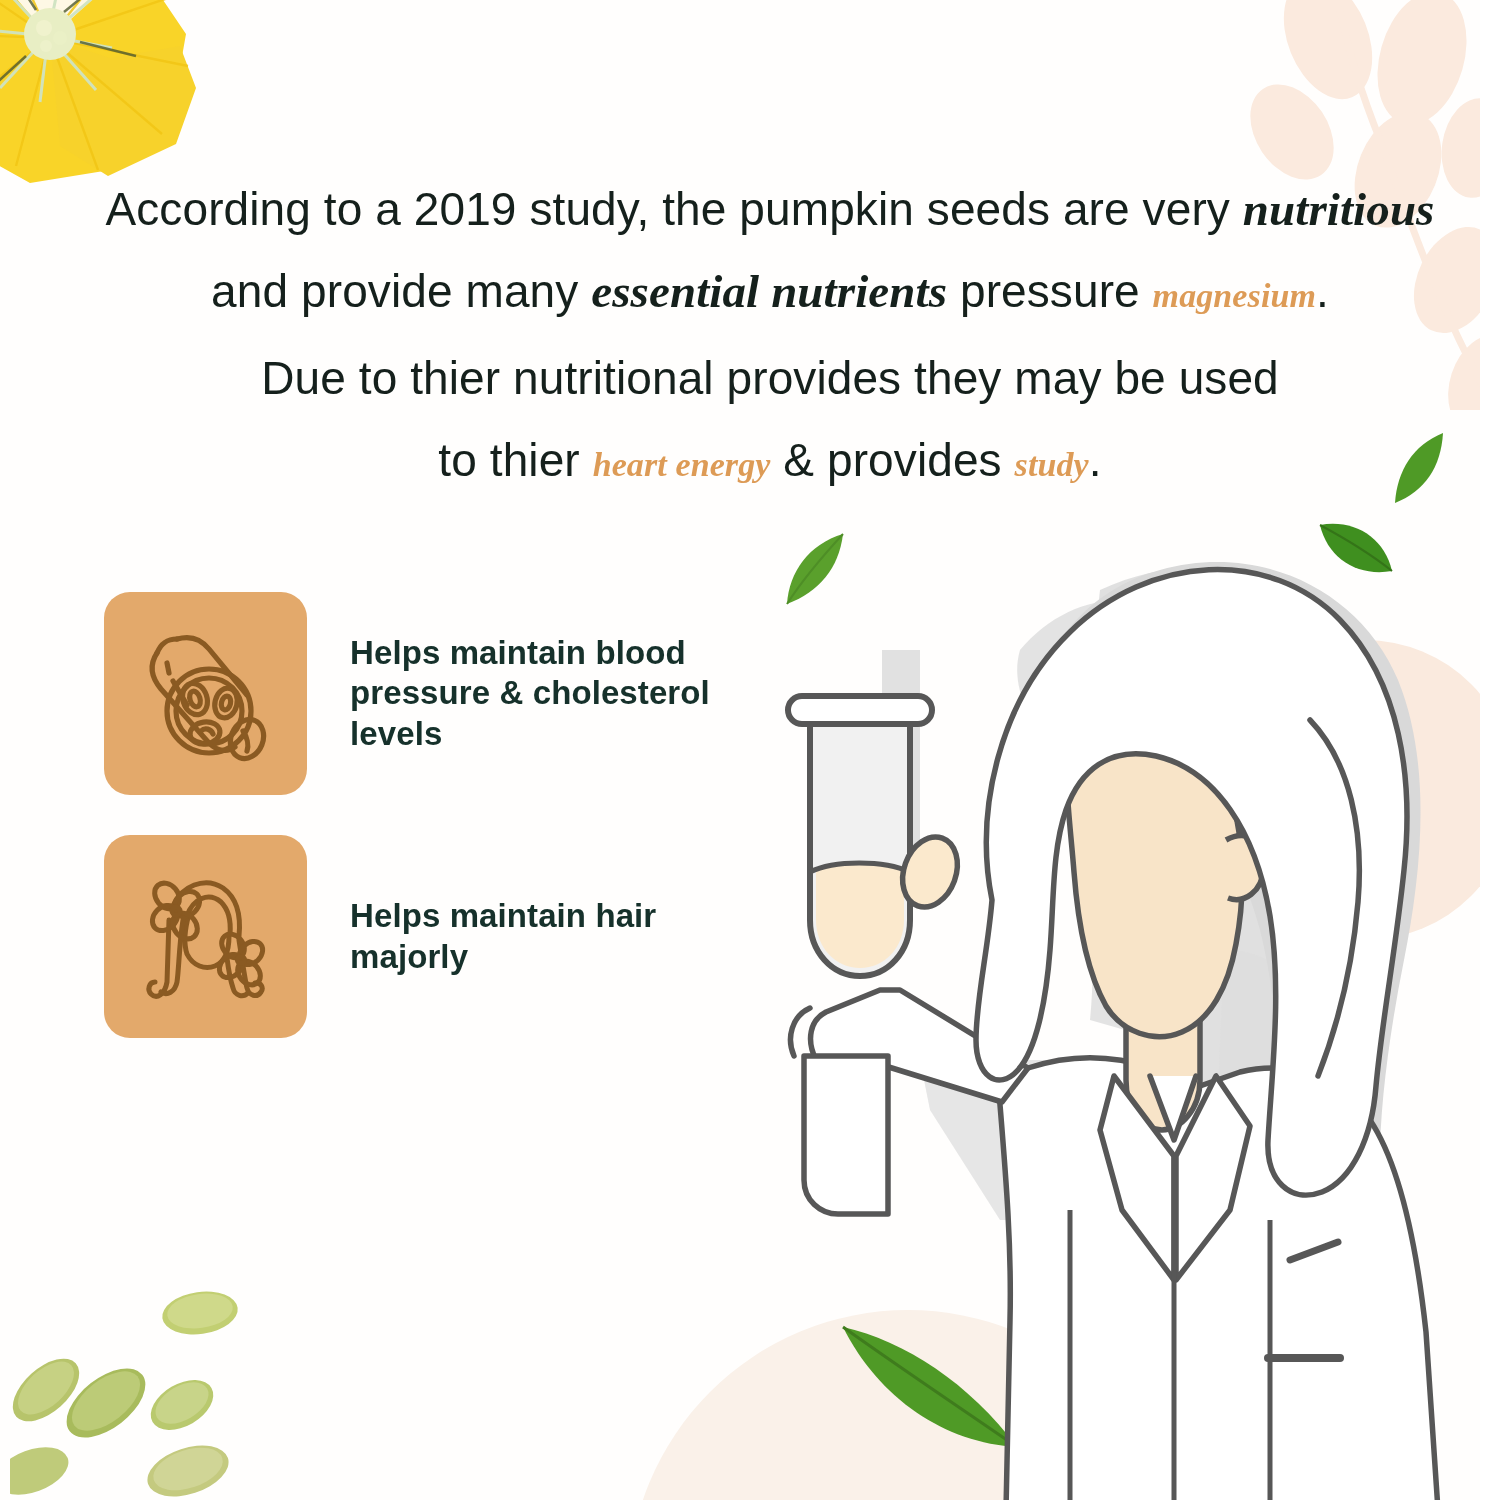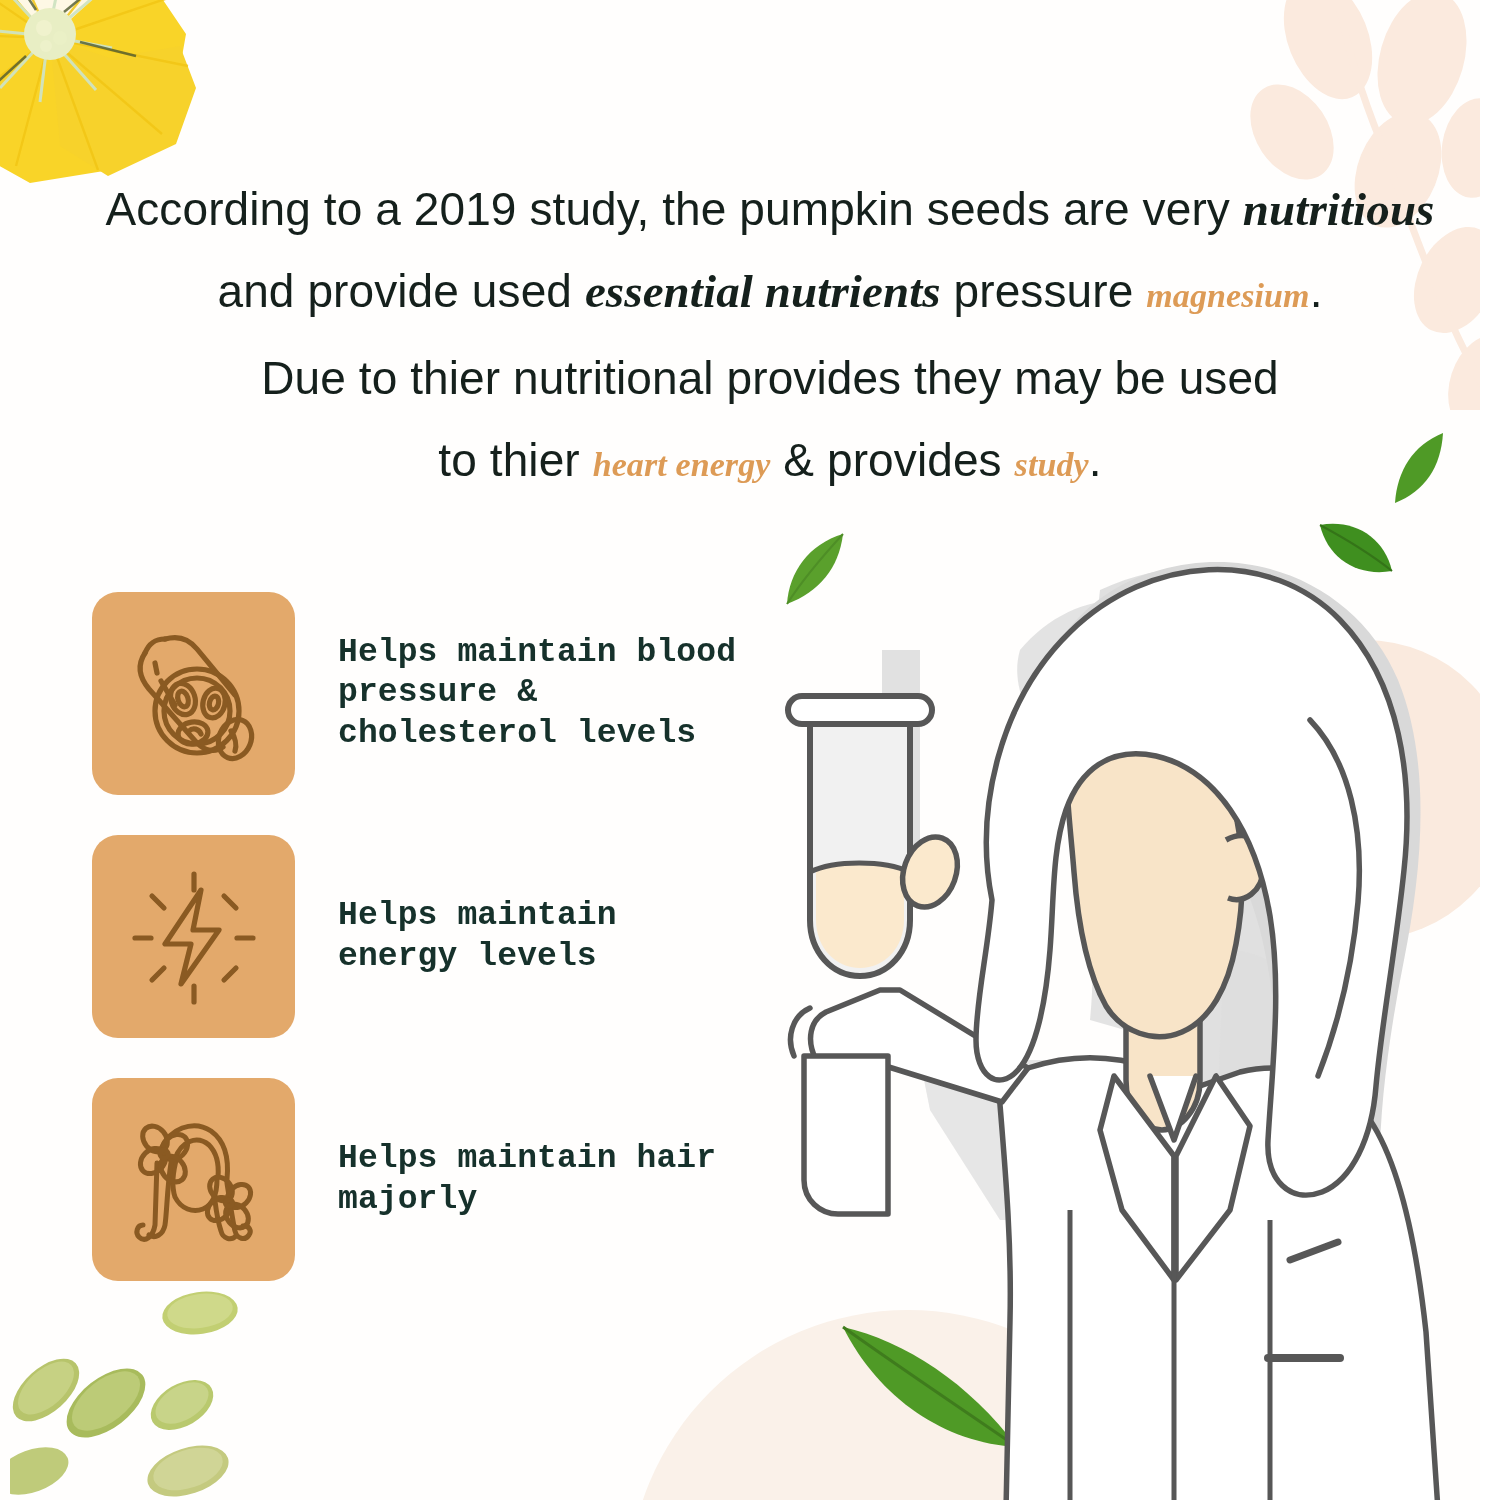--- a/index.html
+++ b/index.html
@@ -48,21 +48,21 @@
     color:#15201c;
   }
   .headline .accent{
     font-family:"Liberation Serif", serif;
     font-weight:700;font-style:italic;
     font-size:34px;
     color:#dd9b56;
   }
 
   
-  .features{position:absolute;left:92px;top:592px;width:660px;font-family:Liberation Mono, monospace;}
+  .features{position:absolute;left:104px;top:592px;width:660px;}
   .feature{display:flex;align-items:center;margin-bottom:40px;}
   .tile{
     width:203px;height:203px;min-width:203px;
     background:#e3a96b;
     border-radius:26px;
     display:flex;align-items:center;justify-content:center;
   }
   .tile svg{display:block;}
   .feature-text{
     margin-left:43px;
@@ -166,21 +166,21 @@
       <ellipse cx="172" cy="130" rx="34" ry="21" fill="#b9c96e" transform="rotate(-30 172 130)"></ellipse>
       <ellipse cx="172" cy="128" rx="29" ry="17" fill="#c8d489" transform="rotate(-30 172 128)"></ellipse>
       <ellipse cx="22" cy="196" rx="38" ry="21" fill="#bfcb7a" transform="rotate(-20 22 196)"></ellipse>
       <ellipse cx="178" cy="196" rx="42" ry="23" fill="#c4ca7f" transform="rotate(-18 178 196)"></ellipse>
       <ellipse cx="178" cy="194" rx="36" ry="19" fill="#d0d596" transform="rotate(-18 178 194)"></ellipse>
     </g>
   </svg>
 
   <div class="headline">
     <span class="ln"><span>According to a 2019 study, the pumpkin seeds are very </span><b>nutritious</b></span>
-    <span class="ln"><span>and provide used </span><b>essential nutrients</b><span> pressure </span><span class="accent">magnesium</span><span>.</span></span>
+    <span class="ln"><span>and provide many </span><b>essential nutrients</b><span> pressure </span><span class="accent">magnesium</span><span>.</span></span>
     <span class="ln">Due to thier nutritional provides they may be used</span>
     <span class="ln"><span>to thier </span><span class="accent">heart energy</span><span> &amp; provides </span><span class="accent">study</span><span>.</span></span>
   </div>
 
   <div class="features">
 
     <div class="feature">
       <div class="tile">
         <svg width="150" height="150" viewBox="0 0 150 150">
           <g fill="none" stroke="#8a5a22" stroke-width="5.2" stroke-linecap="round" stroke-linejoin="round">
@@ -198,38 +198,20 @@
             <ellipse cx="74" cy="114" rx="15" ry="11" transform="rotate(-8 74 114)"></ellipse>
             <path d="M70 112 C74 108 80 110 82 115"></path>
             <ellipse cx="116" cy="120" rx="16" ry="20" transform="rotate(22 116 120)"></ellipse>
             <path d="M112 112 C116 118 118 126 116 132"></path>
           </g>
         </svg>
       </div>
       <div class="feature-text">Helps maintain blood pressure &amp; cholesterol levels</div>
     </div>
 
-    <div class="feature">
-      <div class="tile">
-        <svg width="150" height="150" viewBox="0 0 150 150">
-          <g fill="none" stroke="#8a5a22" stroke-width="5.2" stroke-linecap="round" stroke-linejoin="round">
-            <path d="M82 28 L46 82 L72 82 L62 122 L100 68 L74 68 Z"></path>
-            <path d="M75 12 L75 28"></path>
-            <path d="M75 124 L75 140"></path>
-            <path d="M16 76 L32 76"></path>
-            <path d="M118 76 L134 76"></path>
-            <path d="M33 34 L45 46"></path>
-            <path d="M105 34 L117 46"></path>
-            <path d="M33 118 L45 106"></path>
-            <path d="M105 118 L117 106"></path>
-          </g>
-        </svg>
-      </div>
-      <div class="feature-text">Helps maintain energy levels</div>
-    </div>
 
     <div class="feature">
       <div class="tile">
         <svg width="150" height="150" viewBox="0 0 150 150">
           <g fill="none" stroke="#8a5a22" stroke-width="5" stroke-linecap="round" stroke-linejoin="round">
             <path d="M42 44 C50 24 74 14 92 26 C106 36 110 54 108 74"></path>
             <path d="M56 54 C62 36 78 30 90 40 C98 48 100 60 99 72"></path>
             <path d="M58 52 C54 66 52 80 56 92 C62 104 74 108 84 104 C94 100 98 88 98 74"></path>
             <path d="M38 58 L36 120 C34 132 26 138 20 132 C16 128 18 120 24 120"></path>
             <path d="M52 58 C48 84 48 106 46 120 C44 130 36 134 30 130"></path>

